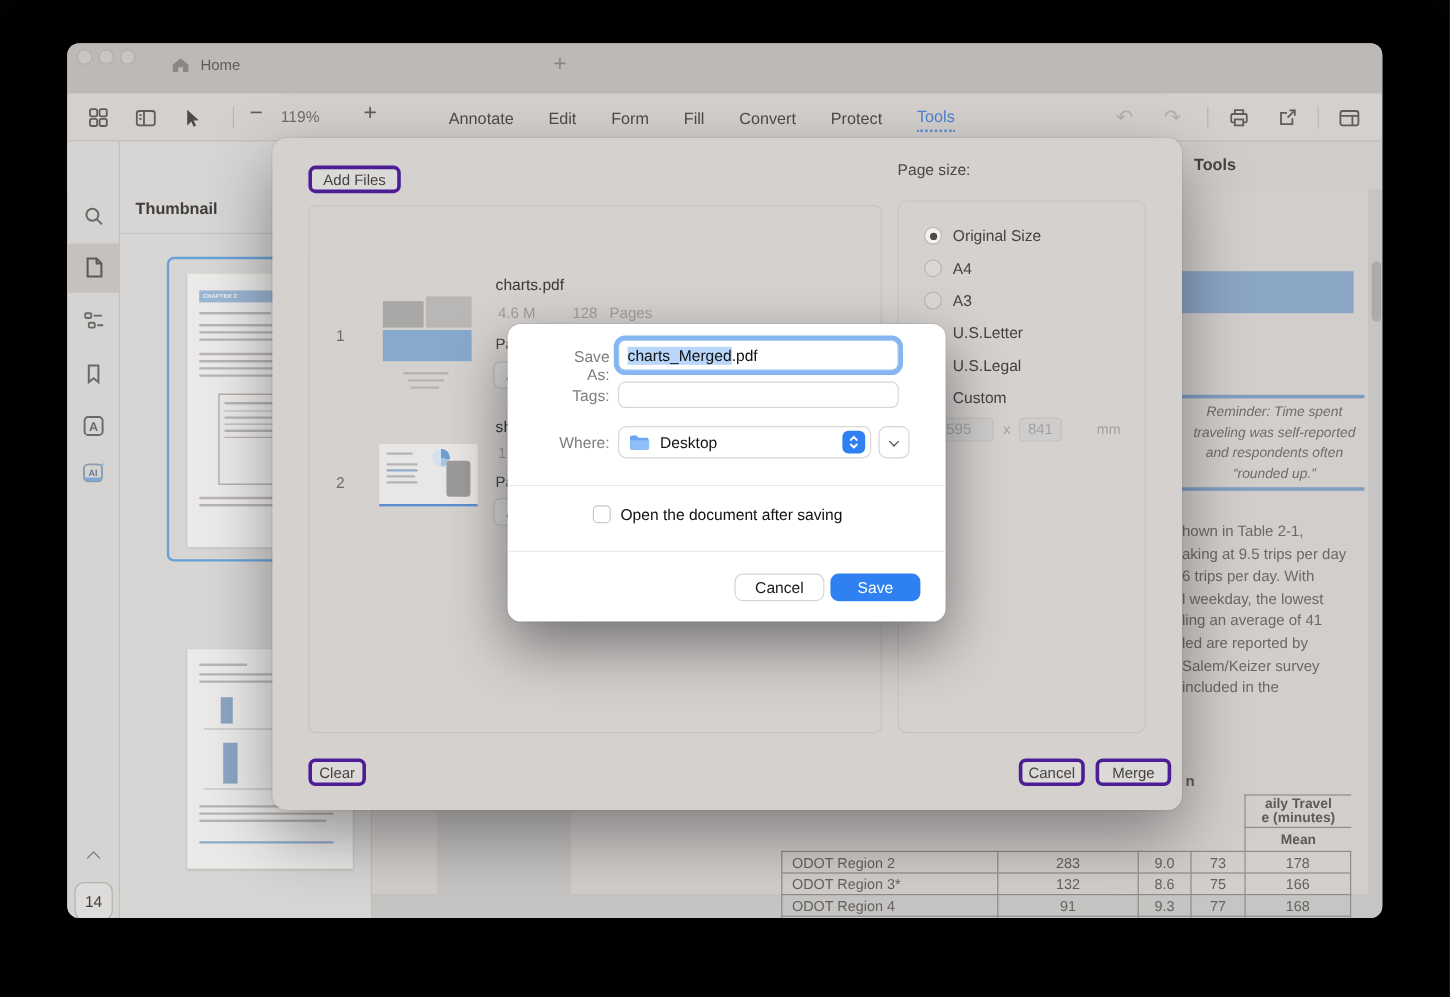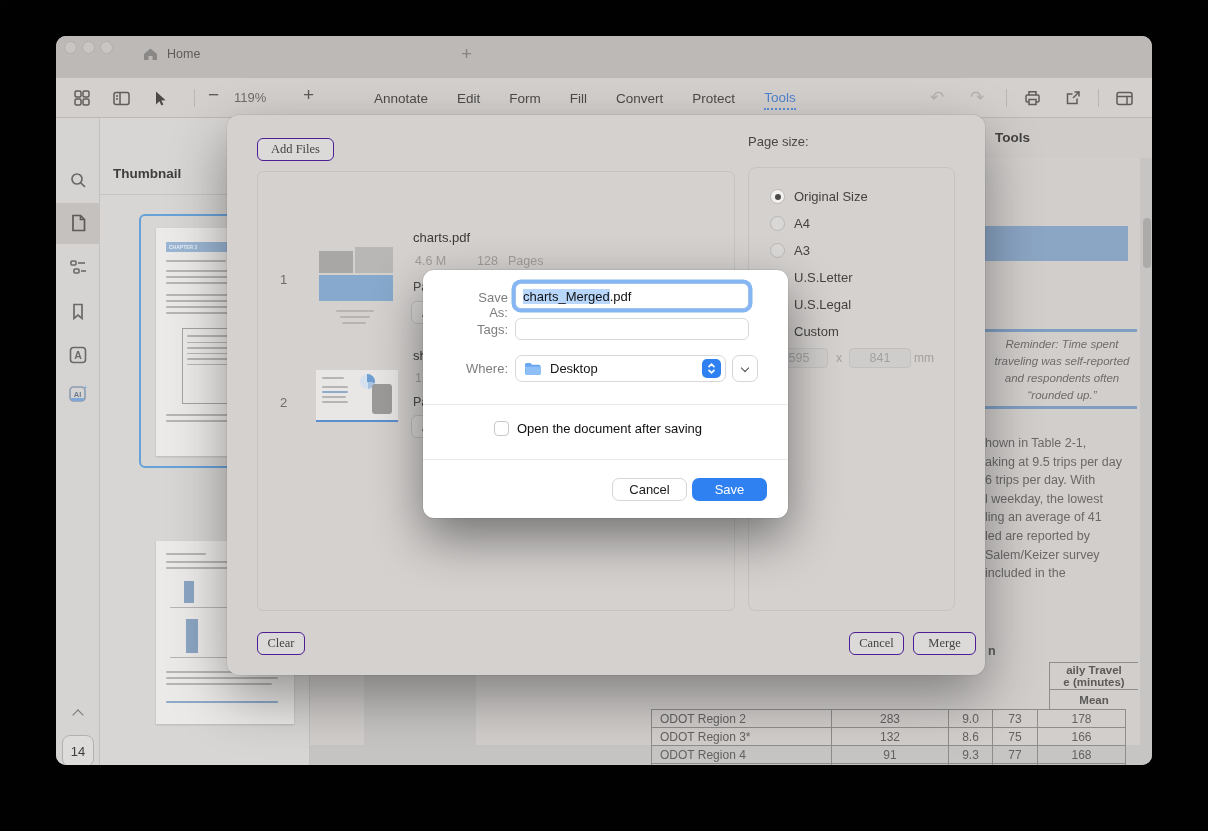--- a/index.html
+++ b/index.html
@@ -33,27 +33,27 @@
   .line{height:2px;background:#b7b5b3;border-radius:1px;}
   .bline{height:2px;background:#8fabca;border-radius:1px;}
   
   .docpage{background:#d1cecc;}
   .docbar{background:#8ba5c4;}
   .rrule{height:3px;background:#7f9ec2;}
   .rem{font-size:11.5px;line-height:17px;font-style:italic;color:#6f6d6b;text-align:center;}
   .bodyline{font-size:12.5px;line-height:18.6px;color:#6b6967;white-space:nowrap;}
   .tcell{position:absolute;border-left:1px solid #8f8d8b;border-top:1px solid #8f8d8b;font-size:12px;color:#656361;display:flex;align-items:center;}
   .tnum{justify-content:center;}
-  .thead{font-weight:700;color:#5c5a58;justify-content:center;font-size:11.5px;margin-left:12px;}
+  .thead{font-weight:700;color:#5c5a58;justify-content:center;font-size:11.5px;}
   .scrollthumb{background:#adabaa;border-radius:4px;}
   
   #mergedlg{left:171px;top:79px;width:758px;height:560px;background:#d4d1cf;border-radius:12px;
     box-shadow:0 22px 55px rgba(0,0,0,.38), 0 0 0 1px rgba(0,0,0,.05);z-index:5;}
-  .gbtn{background:#dcdad8;border:1px solid #4c1d95;border-radius:6px;display:flex;align-items:center;justify-content:center;
-    font-size:12.5px;color:#454341;font-family:Liberation Serif, serif;}
+  .gbtn{background:#dcdad8;border:3px solid #4c1d95;border-radius:6px;display:flex;align-items:center;justify-content:center;
+    font-size:12.5px;color:#454341;}
   .listpanel{border:1px solid #c6c4c2;border-radius:6px;}
   .ddl{background:#d9d7d5;border:1px solid #bebcba;border-radius:6px;display:flex;align-items:center;font-size:12.5px;color:#454341;padding:0 10px;justify-content:space-between;}
   .flabel{font-size:13px;color:#3c3a38;}
   .fmeta{font-size:12.5px;color:#9f9d9b;}
   .radio{width:15px;height:15px;border-radius:50%;background:#dad8d6;border:1px solid #b9b7b5;flex:none;}
   .radio.sel{background:#f2f1f0;display:flex;align-items:center;justify-content:center;}
   .radio.sel::after{content:"";width:6px;height:6px;border-radius:50%;background:#4c4a48;}
   .radiorow{position:absolute;display:flex;align-items:center;gap:9px;font-size:13px;color:#454341;}
   .custinput{background:#cfcdcb;border:1px solid #c3c1bf;border-radius:4px;display:flex;align-items:center;justify-content:center;font-size:12.5px;color:#a3a1a0;}
   
@@ -392,21 +392,21 @@
         <div class="radiorow" style="left:21px;top:129px;">
           <span class="radio"></span>
           <span>U.S.Legal</span>
         </div>
         <div class="radiorow" style="left:21px;top:156px;">
           <span class="radio"></span>
           <span>Custom</span>
         </div>
         <div class="abs custinput" style="left:21px;top:180px;width:58px;height:20px;">595</div>
         <div class="abs" style="left:87px;top:183px;font-size:12px;color:#a3a1a0;">x</div>
-        <div class="abs custinput" style="left:100px;top:180px;width:62px;height:20px;">841</div>
+        <div class="abs custinput" style="left:100px;top:180px;width:36px;height:20px;">841</div>
         <div class="abs" style="left:165px;top:183px;font-size:12px;color:#a3a1a0;">mm</div>
       </div>
 
       <div class="abs gbtn" style="left:30px;top:517px;width:48px;height:23px;">Clear</div>
       <div class="abs gbtn" style="left:622px;top:517px;width:55px;height:23px;">Cancel</div>
       <div class="abs gbtn" style="left:686px;top:517px;width:63px;height:23px;">Merge</div>
     </div>
 
     <div class="abs" id="savesheet">
       <div class="slabel" style="left:0;top:20px;padding-left:48px;">Save As:</div>

